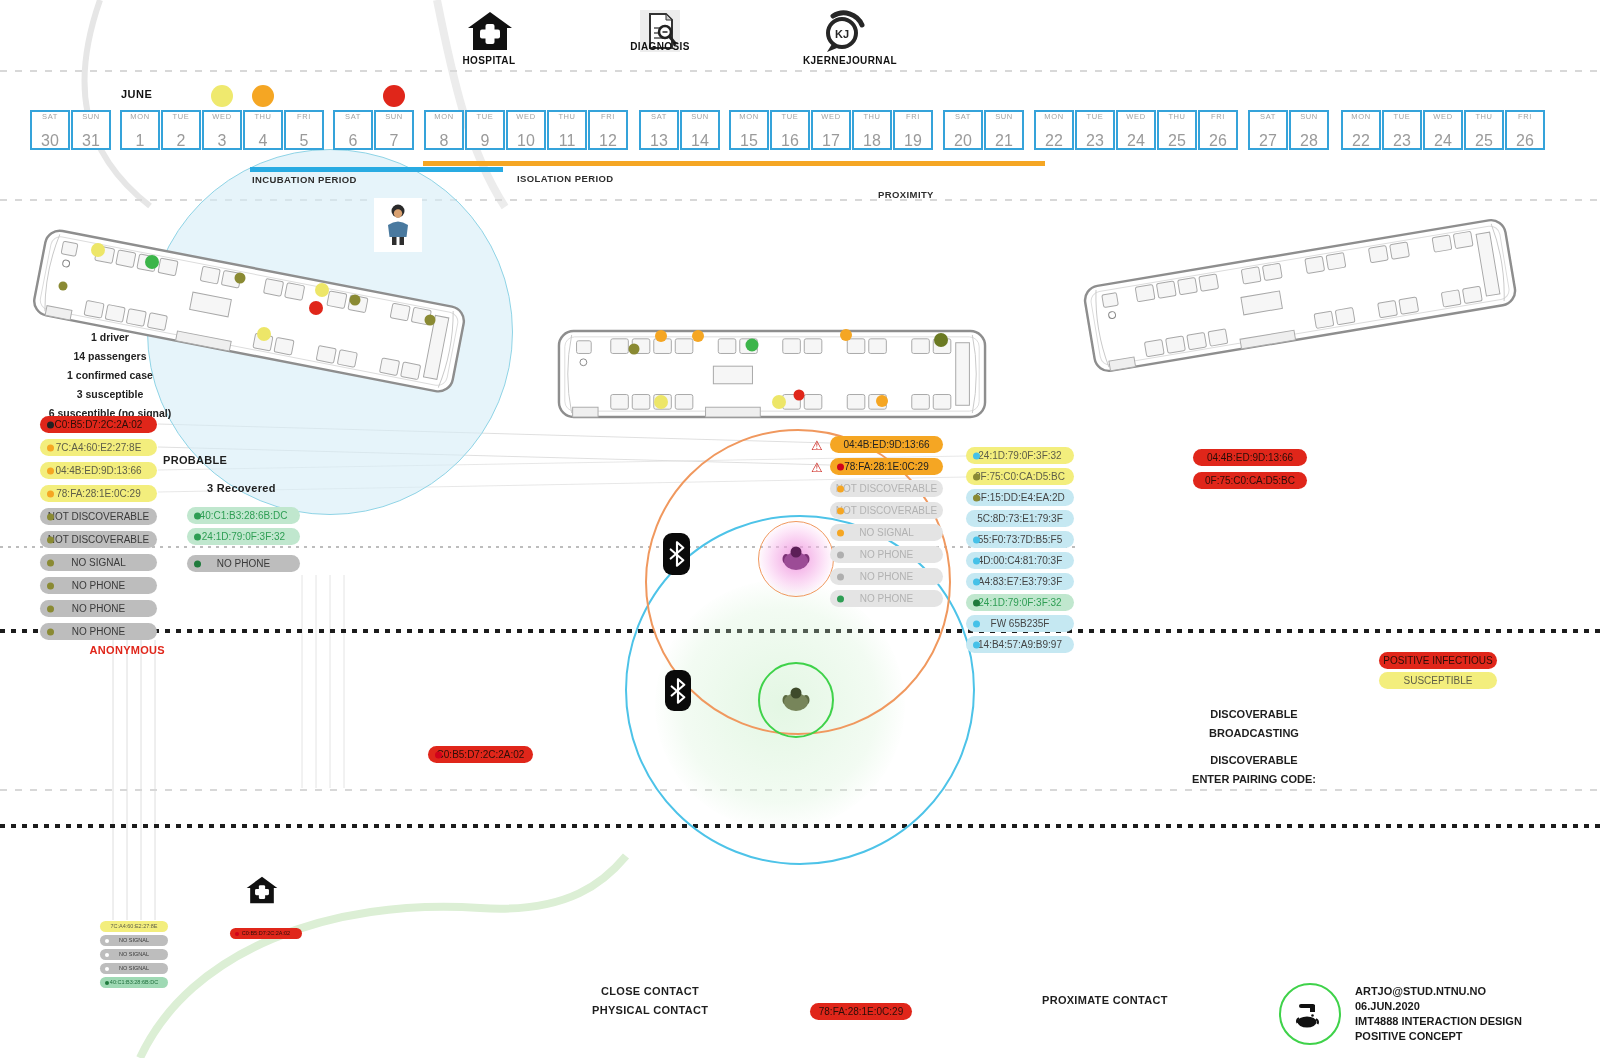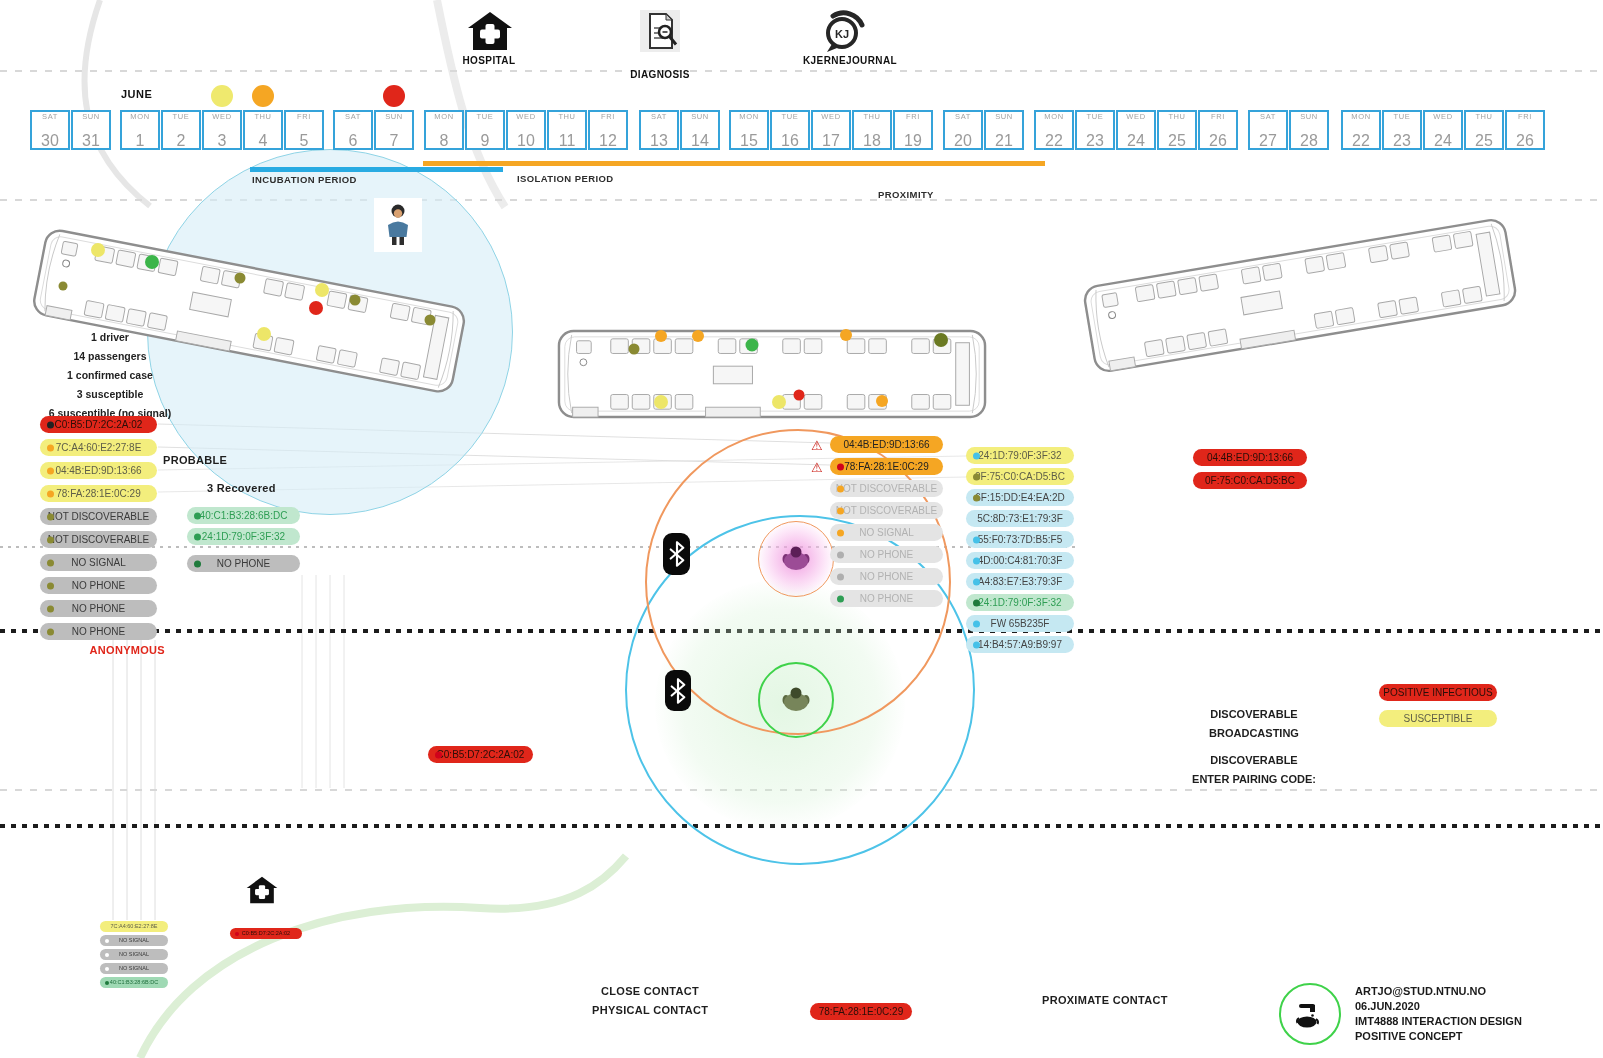--- a/index.html
+++ b/index.html
@@ -117,21 +117,21 @@
 
   <svg class="abs" style="left:638px;top:8px;z-index:6;" width="44" height="46" viewBox="0 0 44 46">
     <rect x="2" y="2" width="40" height="42" fill="#EDEDED"></rect>
     <path d="M12 6 h16 l6 6 v28 h-22 z" fill="#fff" stroke="#333" stroke-width="2"></path>
     <path d="M28 6 l6 6 h-6 z" fill="#CCC" stroke="#333" stroke-width="1"></path>
     <path d="M16 20 h10 M16 25 h8 M16 30 h10" stroke="#555" stroke-width="1.5"></path>
     <circle cx="27" cy="24" r="6" fill="#fff" stroke="#222" stroke-width="2.5"></circle>
     <path d="M24.5 24 h5" stroke="#222" stroke-width="1.5"></path>
     <path d="M31.5 28.5 l6.5 8" stroke="#222" stroke-width="3"></path>
   </svg>
-  <div class="iconlab" style="left:630px;top:69px;width:60px;">DIAGNOSIS</div>
+  <div class="iconlab" style="left:630px;top:41px;width:60px;">DIAGNOSIS</div>
 
   <svg class="abs" style="left:821px;top:8px;z-index:6;" width="44" height="46" viewBox="0 0 44 46">
     <path d="M12 8 A 20 20 0 0 1 41 17" stroke="#262626" stroke-width="5" fill="none" stroke-linecap="round"></path>
     <circle cx="21" cy="25" r="14" fill="#fff" stroke="#262626" stroke-width="4"></circle>
     <path d="M11 36 L6 44 L16 40 Z" fill="#262626"></path>
     <text x="21" y="29.5" font-size="11" font-weight="bold" text-anchor="middle" fill="#262626" font-family="Liberation Sans,sans-serif">KJ</text>
   </svg>
   <div class="iconlab" style="left:803px;top:55px;width:80px;">KJERNEJOURNAL</div>
 
   <div id="timeline">
@@ -646,21 +646,21 @@
   </svg>
 
   <div class="plist" style="left:428px;top:746px;width:105px;">
 
   <div class="pill p-red">
       <span class="pdot" style="background: rgb(208, 2, 27);"></span>
       <span class="ptext">C0:B5:D7:2C:2A:02</span>
     </div>
     </div>
 
-  <div class="plist" style="left:1379px;top:684px;width:118px;gap:9px;">
+  <div class="plist" style="left:1379px;top:652px;width:118px;gap:3px;">
 
   <div class="pill p-red">
       <span class="ptext">POSITIVE INFECTIOUS</span>
     </div>
       <div class="pill p-yellow">
       <span class="ptext">SUSCEPTIBLE</span>
     </div>
     </div>
   <div id="legendtext">
     <div>DISCOVERABLE</div>

